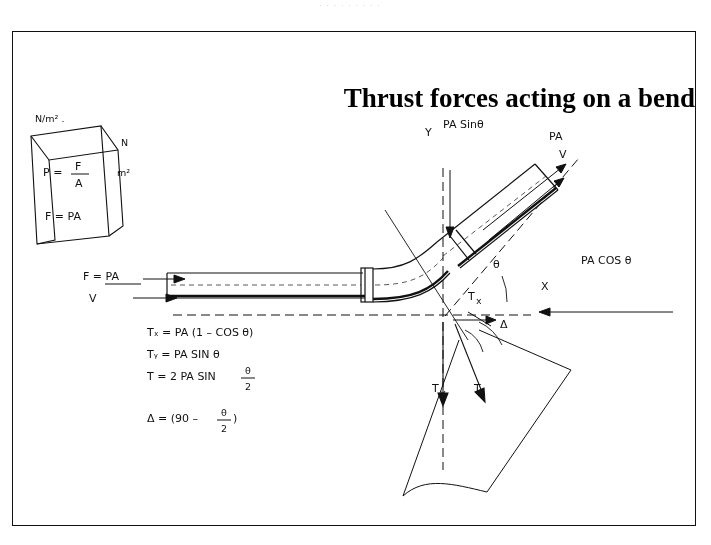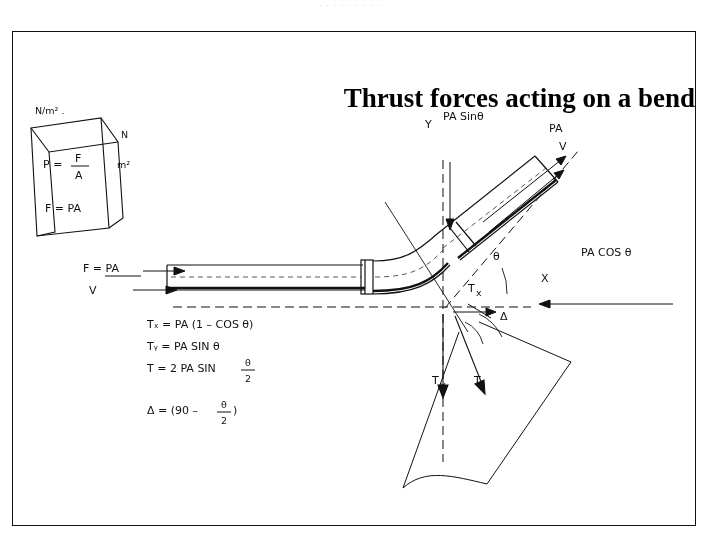--- a/index.html
+++ b/index.html
@@ -56,21 +56,21 @@
     font-family: "Liberation Serif", serif;
     font-weight: bold;
     font-size: 27px;
     color: #000;
     letter-spacing: 0px;
     margin-top: 29px;
   }
   
   .canvas {
     position: absolute;
-    left: 0; top: 0;
+    left: 0; top: 8px;
     width: 100%;
     height: 100%;
   }
   svg { display: block; }
   .hand {
     font-family: "DejaVu Sans", sans-serif;
     font-size: 11px;
     fill: #111;
   }
   .hand-sm {

